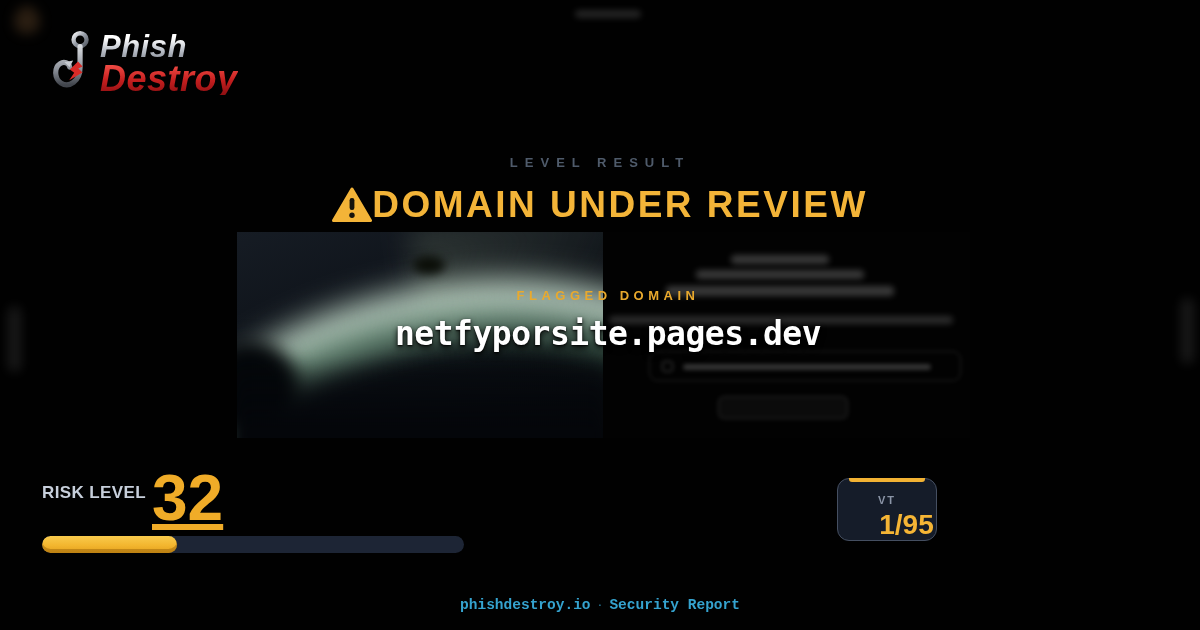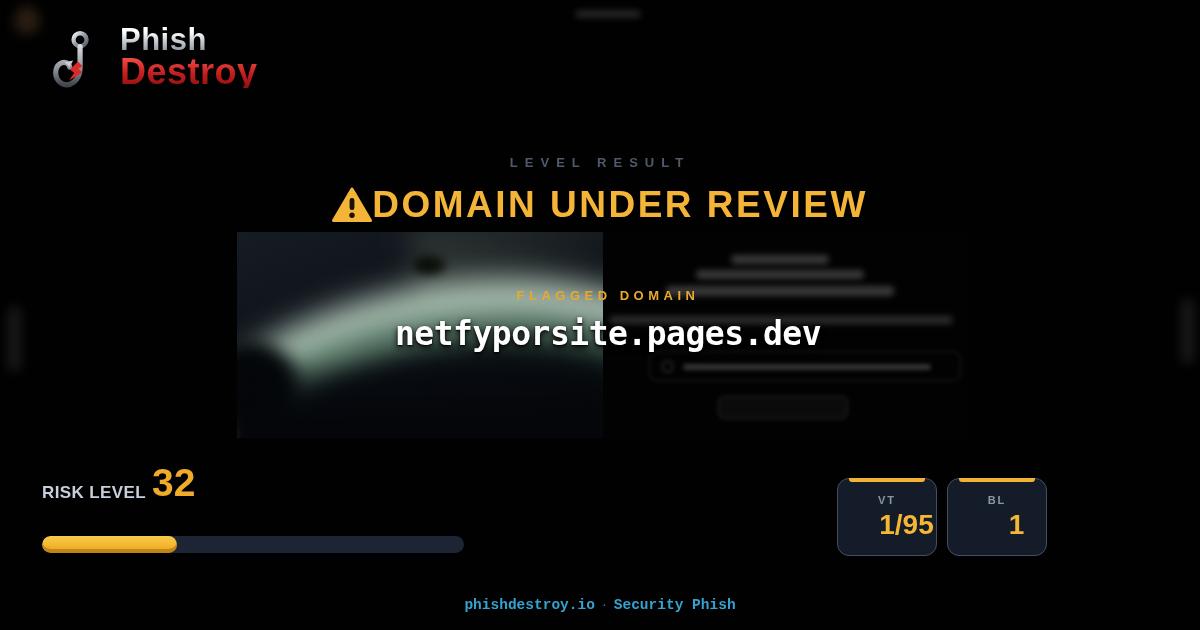--- a/index.html
+++ b/index.html
@@ -45,21 +45,21 @@
           background:rgba(255,255,255,.04); }
 
   .nav-blur { position:absolute; left:575px; top:10px; width:66px; height:8px; border-radius:4px;
           background:rgba(255,255,255,.14); filter:blur(3px); }
   .blob { position:absolute; border-radius:8px; filter:blur(6px); }
   .blob-shield { left:14px; top:6px; width:26px; height:28px; background:#4c3620; opacity:.55; border-radius:50% 50% 50% 50%/60% 60% 40% 40%; }
   .blob-left  { left:8px;  top:306px; width:13px; height:66px; background:rgba(255,255,255,.10); }
   .blob-right { left:1181px; top:298px; width:13px; height:66px; background:rgba(255,255,255,.10); }
 
   
-  .logo { position:absolute; left:48px; top:26px; display:flex; align-items:flex-start; gap:20px; cursor:pointer; }
+  .logo { position:absolute; left:48px; top:26px; display:flex; align-items:center; gap:0; cursor:pointer;font-style:italic; }
   .logo-hook { width:52px; height:76px; }
   .logo-text { display:flex; flex-direction:column; line-height:.92; }
   .logo-top { font-size:31px; font-weight:700; letter-spacing:.5px;
       background:linear-gradient(180deg,#ffffff 20%,#b9bec7 60%,#80858f 100%);
       -webkit-background-clip:text; background-clip:text; color:transparent; }
   .logo-bottom { font-size:36px; font-weight:700; letter-spacing:.5px;
       background:linear-gradient(180deg,#f04b44 10%,#c51f1f 55%,#8e0f12 100%);
       -webkit-background-clip:text; background-clip:text; color:transparent; }
 
   
@@ -72,30 +72,30 @@
   
   .domain-block { position:absolute; left:16px; right:0; top:288px; text-align:center; }
   .flagged { font-size:13px; font-weight:700; letter-spacing:4.5px; color:#e9a92d; }
   .domain { margin-top:11px; font-family:"DejaVu Sans Mono", monospace; font-weight:700;
             font-size:33px; letter-spacing:-0.5px; color:#ffffff;
             text-shadow:0 3px 6px rgba(0,0,0,.95), 0 1px 2px rgba(0,0,0,.9); }
 
   
   .risk-label { position:absolute; left:42px; top:483px; font-size:17px; font-weight:600;
                 letter-spacing:.4px; color:#c7cfdb; }
-  .risk-value { position:absolute; left:152px; top:461px; font-size:39px; font-weight:700; color:#f0ac28; }
+  .risk-value { position:absolute; left:152px; top:461px; font-size:64px; font-weight:700; color:#f0ac28;text-decoration:underline; }
   .bar { position:absolute; left:42px; top:536px; width:422px; height:17px; border-radius:9px;
          background:#1d2535; overflow:hidden; }
   .fill { height:100%; border-radius:9px;
           background:linear-gradient(180deg,#f9cb4d 0%,#f3b62f 55%,#e3a01c 100%);
           box-shadow:inset 0 -4px 0 rgba(146,94,6,.45); }
 
   
   .stats { position:absolute; left:837px; top:478px; display:flex; gap:10px; }
-  .card { position:relative; width:100px; height:78px; background:#151c29;
+  .card { position:relative; width:100px; height:63px; background:#151c29;
           border:1.5px solid #454f61; border-radius:12px; text-align:center; }
   .card .accent { position:absolute; top:-1.5px; left:11px; right:11px; height:4px;
           background:#f2b233; border-radius:0 0 3px 3px; }
   .card .lbl { margin-top:15px; font-size:11px; font-weight:700; letter-spacing:2px; color:#8b95a7; }
   .card .val { margin-top:3px; font-size:28px; font-weight:700;padding-left:39px; }
   .v-amber { color:#f5b535; }
   .v-green { color:#55b97e; }
 
   
   .footer { position:absolute; left:0; right:0; top:596px; text-align:center;
@@ -181,24 +181,19 @@
   <div class="bar">
     <div class="fill" style="width: 32%;"></div>
   </div>
 
   <section class="stats">
     <div class="card">
       <div class="accent"></div>
       <div class="lbl">VT</div>
       <div class="val v-amber">1/95</div>
     </div>
-    <div class="card">
-      <div class="accent"></div>
-      <div class="lbl">BL</div>
-      <div class="val v-amber">1</div>
-    </div>
   </section>
 
   <footer class="footer">
-    <a>phishdestroy.io</a><span class="sep">·</span><a>Security Phish</a>
+    <a>phishdestroy.io</a><span class="sep">·</span><a>Security Report</a>
   </footer>
 
 </div>
 
 </body></html>

